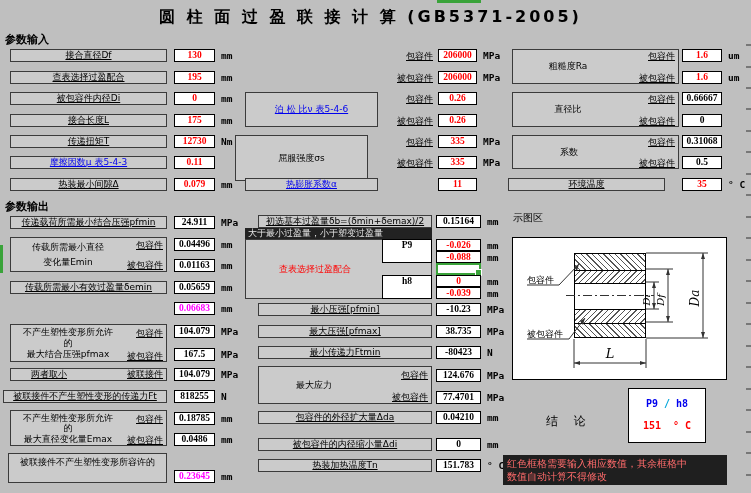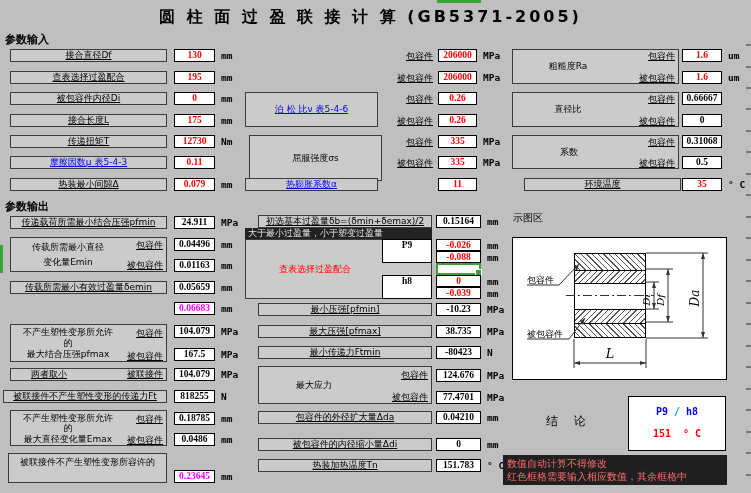--- a/index.html
+++ b/index.html
@@ -17,36 +17,36 @@
   .gl{position:absolute;font-size:9px;display:flex;align-items:center;justify-content:center;white-space:nowrap}
   .un{position:absolute;height:13px;display:flex;align-items:center;font-family:"DejaVu Sans Mono",monospace;
       font-weight:bold;font-size:9.5px;white-space:nowrap}
   .sd{position:absolute;height:13px;display:flex;align-items:center;justify-content:flex-end;font-size:9px;
       text-decoration:underline;white-space:nowrap}
   .u{text-decoration:underline}
   .lk{color:#0000ee;text-decoration:underline}
   .red{color:#ff0000}.mag{color:#ff00ff}
   .Lb{left:10px;width:157px}.Lv{left:174px;width:41px}.Lu{left:221px}
   .Mb{left:245px;width:133px}.Ms{left:370px;width:63px}.Mv{left:438px;width:39px}.Mu{left:483px}
-  .Rb{left:524px;width:157px}.Rs{left:595px;width:80px}.Rv{left:682px;width:40px}.Ru{left:728px}
+  .Rb{left:508px;width:157px}.Rs{left:595px;width:80px}.Rv{left:682px;width:40px}.Ru{left:728px}
   .Ob{left:258px;width:174px}.Ov{left:436px;width:45px}.Ou{left:487px}
   .Os{left:95px;width:68px}.Ms2{left:340px;width:88px}
   .band{position:absolute;background:#222;color:#e4e4e4;font-size:9px;display:flex;align-items:center;padding-left:3px;box-sizing:border-box}
   .note{position:absolute;background:#1f1f1f;color:#ff6b6b;font-size:10px;line-height:13px;padding:2px 4px;box-sizing:border-box}
   .green{background:#3aa33a}
   .selcell{position:absolute;box-sizing:border-box;background:#fff;border:2px solid #3aa33a}
   .handle{position:absolute;right:-3px;bottom:-3px;width:5px;height:5px;background:#3aa33a;border:1px solid #fff}
   .diag{position:absolute;left:512px;top:237px;width:215px;height:143px;background:#fff;border:1.5px solid #000;box-sizing:border-box}
   .hatchA{background:repeating-linear-gradient(45deg,#fff 0 3px,#555 3px 4px)}
   .hatchB{background:repeating-linear-gradient(135deg,#fff 0 3px,#555 3px 4px)}
   .cline{position:absolute;height:1px;background:repeating-linear-gradient(90deg,#333 0 9px,transparent 9px 12px,#333 12px 14px,transparent 14px 17px)}
   .dlbl{position:absolute;font-size:9px;white-space:nowrap}
   .ticks{position:absolute;left:746px;top:44px;width:5px;height:448px;
          background:repeating-linear-gradient(180deg,#777 0 2px,transparent 2px 21.5px)}
-  .concl{position:absolute;left:628px;top:396px;width:98px;height:55px;background:#fff;border:1.6px solid #000;box-sizing:border-box}
+  .concl{position:absolute;left:628px;top:388px;width:78px;height:55px;background:#fff;border:1.6px solid #000;box-sizing:border-box}
   .cfit{position:absolute;left:0;right:0;top:9px;text-align:center;font-family:"DejaVu Sans Mono",monospace;font-weight:bold;font-size:10px}
   .ctemp{position:absolute;left:0;right:0;top:31px;text-align:center;font-family:"DejaVu Sans Mono",monospace;font-weight:bold;font-size:10px}
 </style>
 </head>
 <body>
 
 <div id="stage">
 
   <div class="title">圆 柱 面 过 盈 联 接 计 算 (GB5371-2005)</div>
   <div class="abs green" style="left:437px;top:0;width:44px;height:3px"></div>
@@ -128,21 +128,21 @@
   </div>
   <div class="sd Ms" style="top:93px">包容件</div>
   <div class="bx vb Mv red" style="top:92px">
       <span>0.26</span>
     </div>
   <div class="sd Ms" style="top:115px">被包容件</div>
   <div class="bx vb Mv red" style="top:114px">
       <span>0.26</span>
     </div>
 
-  <div class="grp" style="left:249px;top:135px;width:133px;height:46px">
+  <div class="grp" style="left:235px;top:135px;width:133px;height:46px">
     <span class="gl" style="left:0;right:0;top:0;bottom:0">屈服强度σs</span>
   </div>
   <div class="sd Ms" style="top:136px">包容件</div>
   <div class="bx vb Mv red" style="top:135px">
       <span>335</span>
     </div>
   <div class="un Mu" style="top:135px">MPa</div>
   <div class="sd Ms" style="top:157px">被包容件</div>
   <div class="bx vb Mv red" style="top:156px">
       <span>335</span>
@@ -454,17 +454,17 @@
       <span style="color:#00a5d9">/</span>
       <span style="color:#0000ee">h8</span>
     </div>
     <div class="ctemp">
       <span class="red">151</span>
       <span class="red" style="margin-left:6px">° C</span>
     </div>
   </div>
 
   <div class="note" style="left:503px;top:455px;width:224px;height:30px">
+    <div>红色框格需要输入相应数值，其余框格中</div>
     <div>数值自动计算不得修改</div>
-    <div>红色框格需要输入相应数值，其余框格中</div>
   </div>
 
 </div>
 
 </body></html>

